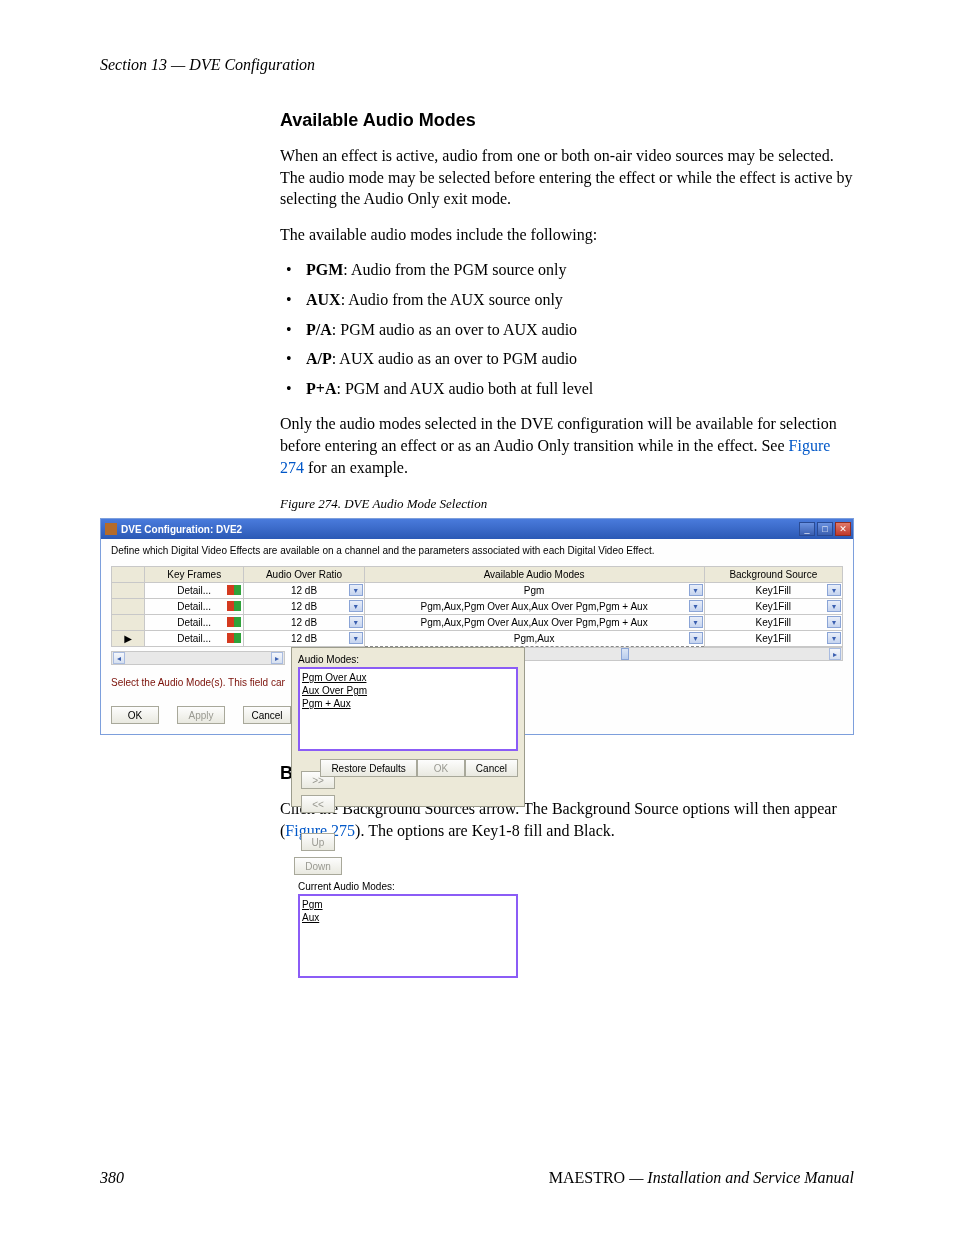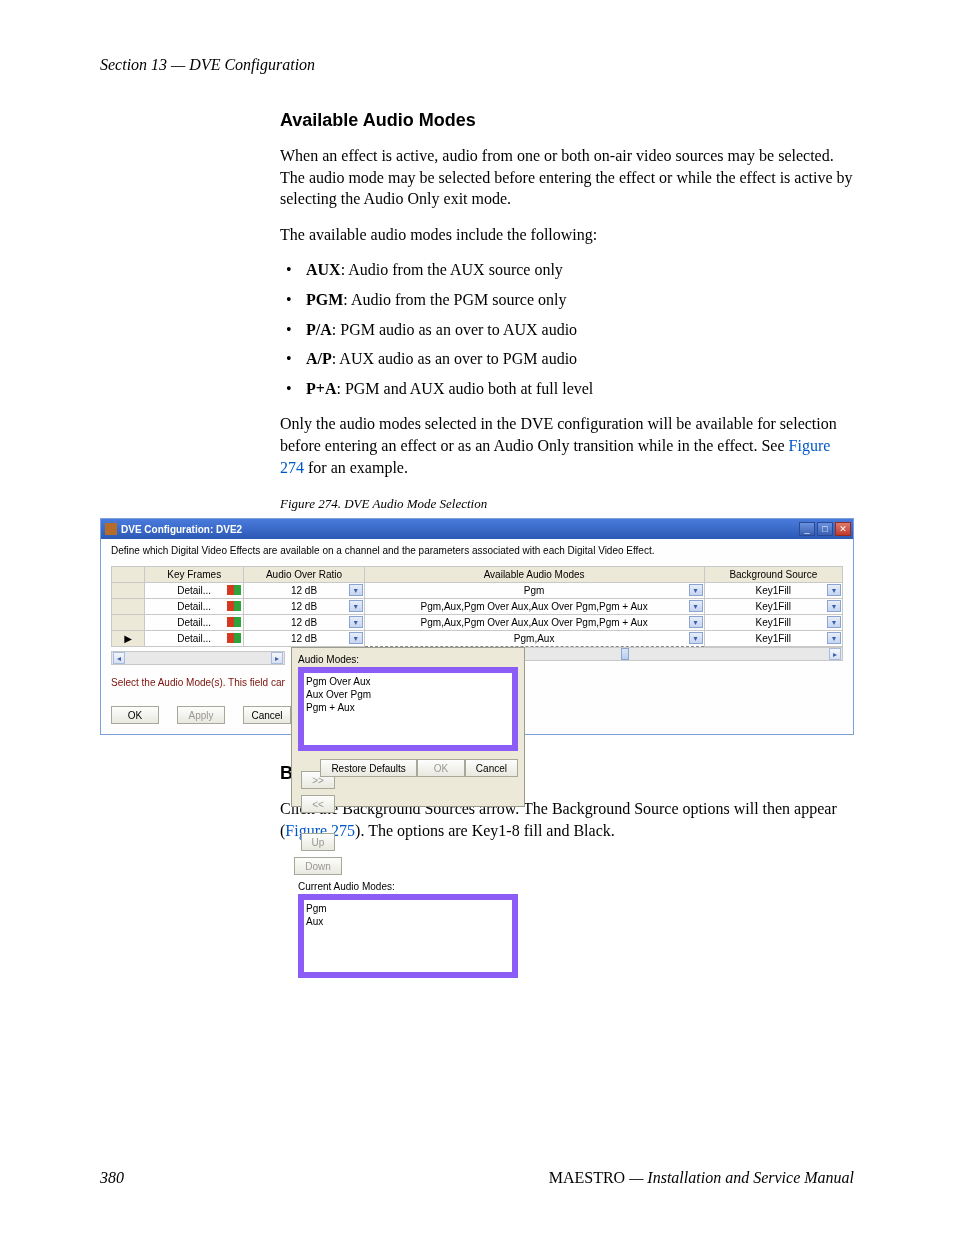--- a/index.html
+++ b/index.html
@@ -137,21 +137,21 @@
   }
   .btn.disabled { color:#9a9a92; }
 
   
   .popout {
     position:absolute; left:190px; top:108px; width:234px; height:160px;
     background:#ece9d8; border:1px solid #9c9c8c; padding:6px;
   }
   .popout .cols { display:flex; gap:6px; height:100px;flex-direction:column; }
   .popout .lbl { font-size:10px; margin-bottom:2px; }
-  .popout .listbox { border:6px solid #8b5cf6; background:#fff; height:84px; font-size:10px; padding:2px; line-height:1.3; }
+  .popout .listbox { border:2px solid #8b5cf6; background:#fff; height:84px; font-size:10px; padding:2px; line-height:1.3;text-decoration:underline; }
   .popout .col { flex:1; }
   .popout .midbtns { width:40px; display:flex; flex-direction:column; gap:6px; align-items:center; justify-content:flex-start; padding-top:14px;}
   .popout .midbtns .btn { min-width:34px; }
   .popout .bottom { text-align:right; margin-top:5px; display:flex; gap:0; justify-content:flex-end;}
 
   .right-scroll {
     position:absolute; left:418px; right:10px; top:108px; height:14px;
     background:#e8e8e8; border:1px solid #c8c8c8;
     display:flex; justify-content:space-between; padding:0 1px;
   }
@@ -180,22 +180,22 @@
 
 <div class="page">
   <div class="running-header">Section 13 — DVE Configuration</div>
 
   <div class="content">
     <h2 class="sub">Available Audio Modes</h2>
     <p class="body">When an effect is active, audio from one or both on-air video sources may be selected. The audio mode may be selected before entering the effect or while the effect is active by selecting the Audio Only exit mode.</p>
     <p class="body">The available audio modes include the following:</p>
 
     <ul class="modes">
+      <li><b>PGM</b><span>: Audio from the PGM source only</span></li>
       <li><b>AUX</b><span>: Audio from the AUX source only</span></li>
-      <li><b>PGM</b><span>: Audio from the PGM source only</span></li>
       <li><b>P/A</b><span>: PGM audio as an over to AUX audio</span></li>
       <li><b>A/P</b><span>: AUX audio as an over to PGM audio</span></li>
       <li><b>P+A</b><span>: PGM and AUX audio both at full level</span></li>
     </ul>
 
     <p class="body">
       <span>Only the audio modes selected in the DVE configuration will be available for selection before entering an effect or as an Audio Only transition while in the effect. See </span><a class="link">Figure 274</a><span> for an example.</span>
     </p>
 
     <div class="fig-caption">Figure 274.  DVE Audio Mode Selection</div>

